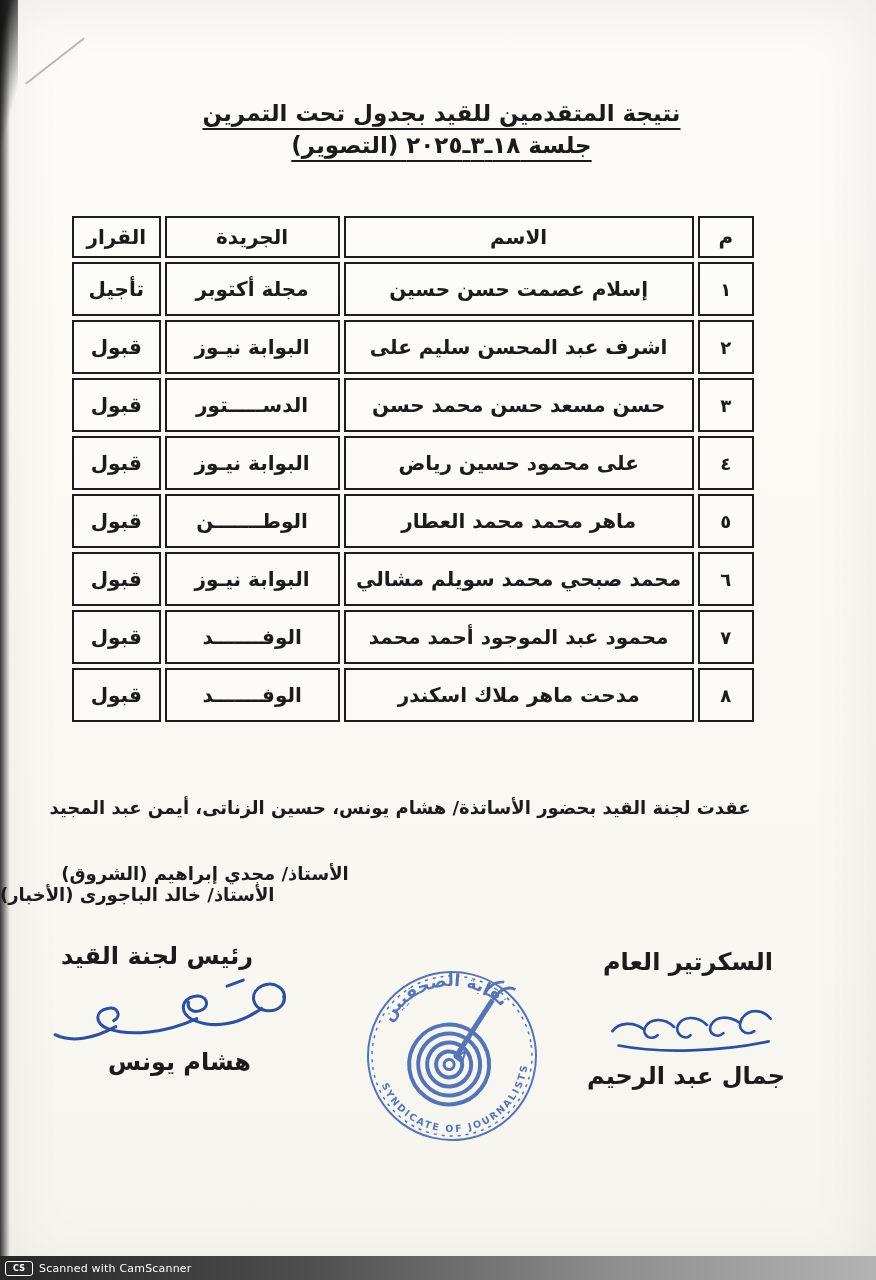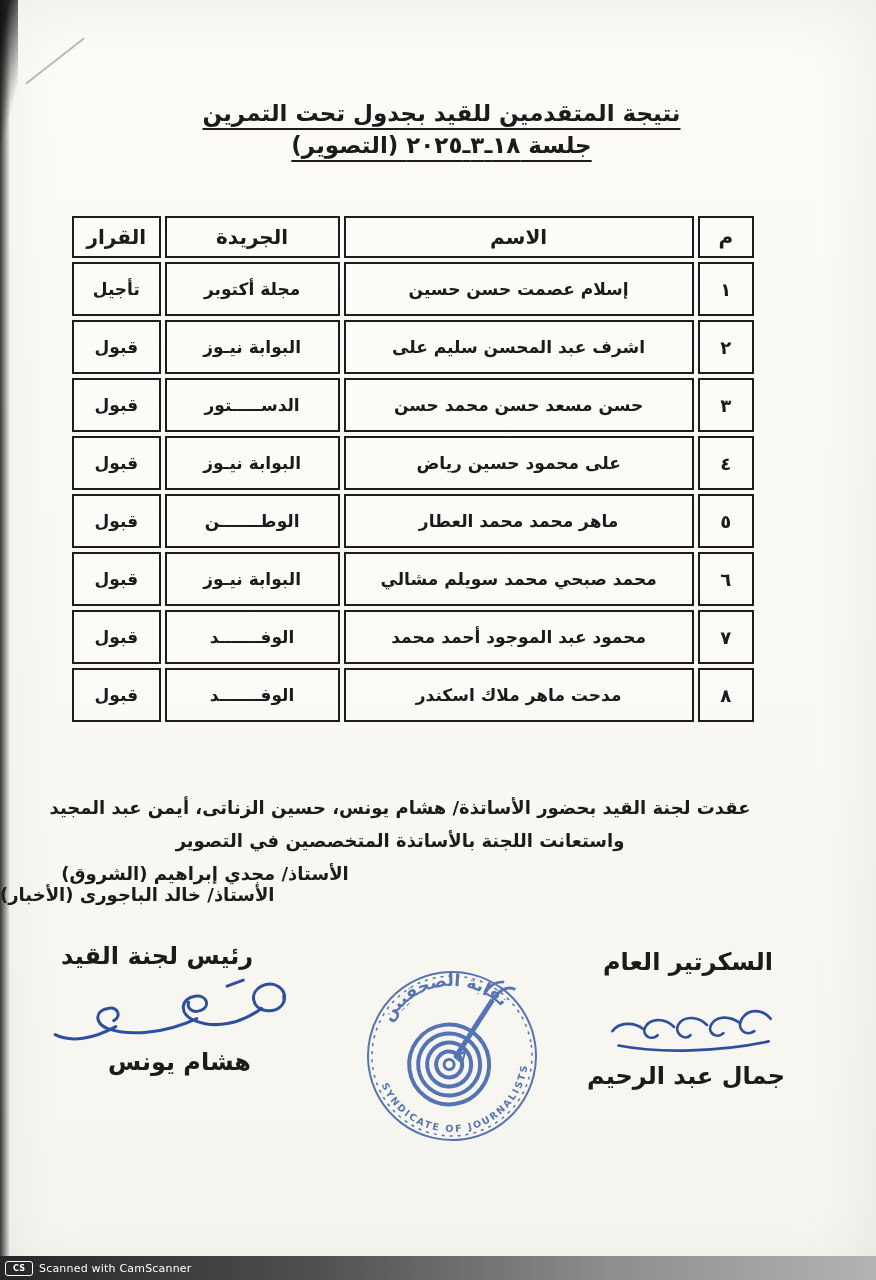--- a/index.html
+++ b/index.html
@@ -25,21 +25,21 @@
     font-weight:bold; font-size:23px;padding-left:7px; }
   .title-line { text-decoration:underline; text-decoration-thickness:2px; text-underline-offset:7px; }
   .title-line2-wrap { margin-top:6px; }
 
   
   table.results { position:absolute; top:212px; left:68px; width:690px;
     border-collapse:separate; border-spacing:4px; table-layout:fixed; direction:rtl; }
   .results th, .results td { border:2.5px solid #1d1d1d; text-align:center;
     vertical-align:middle; font-weight:bold; background:rgba(255,255,255,0.35); }
   .results th { height:42px; font-size:20px; }
-  .results td { height:54px; font-size:17px; }
+  .results td { height:54px; font-size:20px; }
   .col-no { width:56px; } .col-name { width:348px; } .col-paper { width:174px; } .col-decision { width:88px; }
   td.cell-no { font-size:18px; }
 
   
   .note { position:absolute; font-weight:bold; font-size:18px; white-space:nowrap; direction:rtl; }
   .n1 { top:797px; left:0; width:800px; text-align:center; }
   .n2 { top:830px; left:0; width:800px; text-align:center; }
   .n3 { top:863px; left:0; width:410px; text-align:center; }
   .n4 { top:872px; left:0; width:402px; text-align:left;margin-top:12px; }
 
@@ -140,21 +140,20 @@
         <tr>
           <td class="cell-no">٨</td>
           <td>مدحت ماهر ملاك اسكندر</td>
           <td>الوفـــــــد</td>
           <td>قبول</td>
         </tr>
       </tbody>
     </table>
 
     <div class="note n1">عقدت لجنة القيد بحضور الأساتذة/ هشام يونس، حسين الزناتى، أيمن عبد المجيد</div>
-    <div class="note n2">واستعانت اللجنة بالأساتذة المتخصصين في التصوير</div>
     <div class="note n3">الأستاذ/ مجدي إبراهيم (الشروق)</div>
     <div class="note n4">الأستاذ/ خالد الباجورى  (الأخبار)</div>
 
     <div class="sig-label right-title">السكرتير العام</div>
     <svg class="sig-right" viewBox="0 0 180 60">
       <g fill="none" stroke-linecap="round" stroke-linejoin="round" stroke-width="2.6" stroke="#2d4f9e">
         <path d="M168,22 C160,12 146,12 140,22 C134,32 144,40 152,34"></path>
         <path d="M138,26 C126,18 114,20 110,28 C106,36 116,42 122,36"></path>
         <path d="M106,28 C96,18 82,20 78,28 C74,36 84,44 90,38"></path>
         <path d="M74,30 C64,20 50,22 46,30 C42,38 52,44 58,38"></path>

